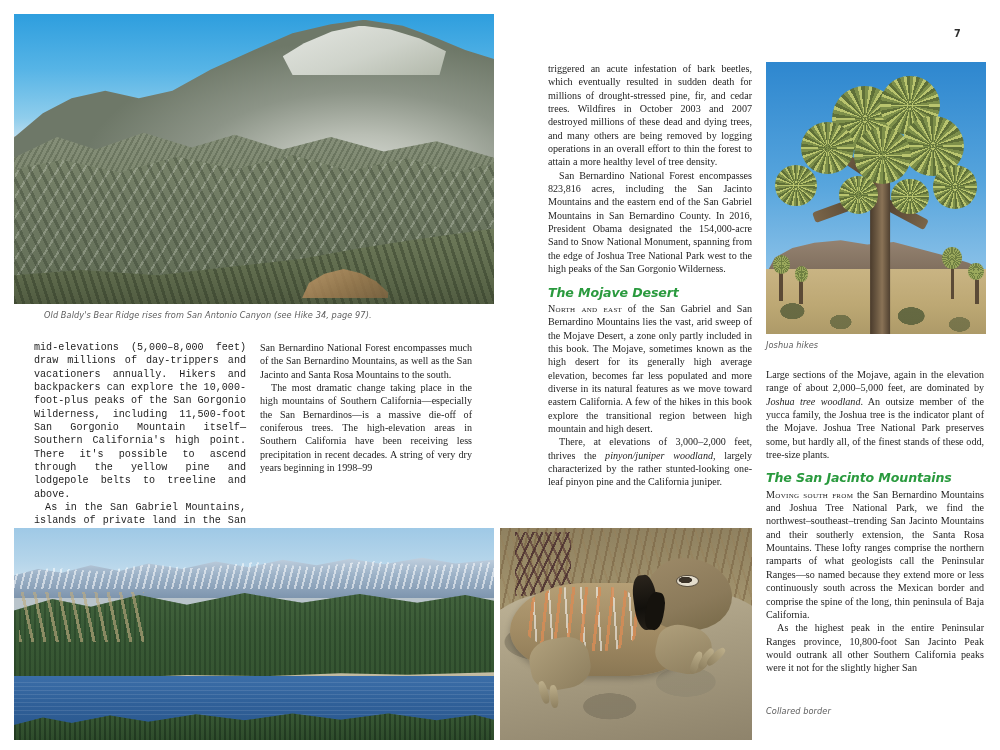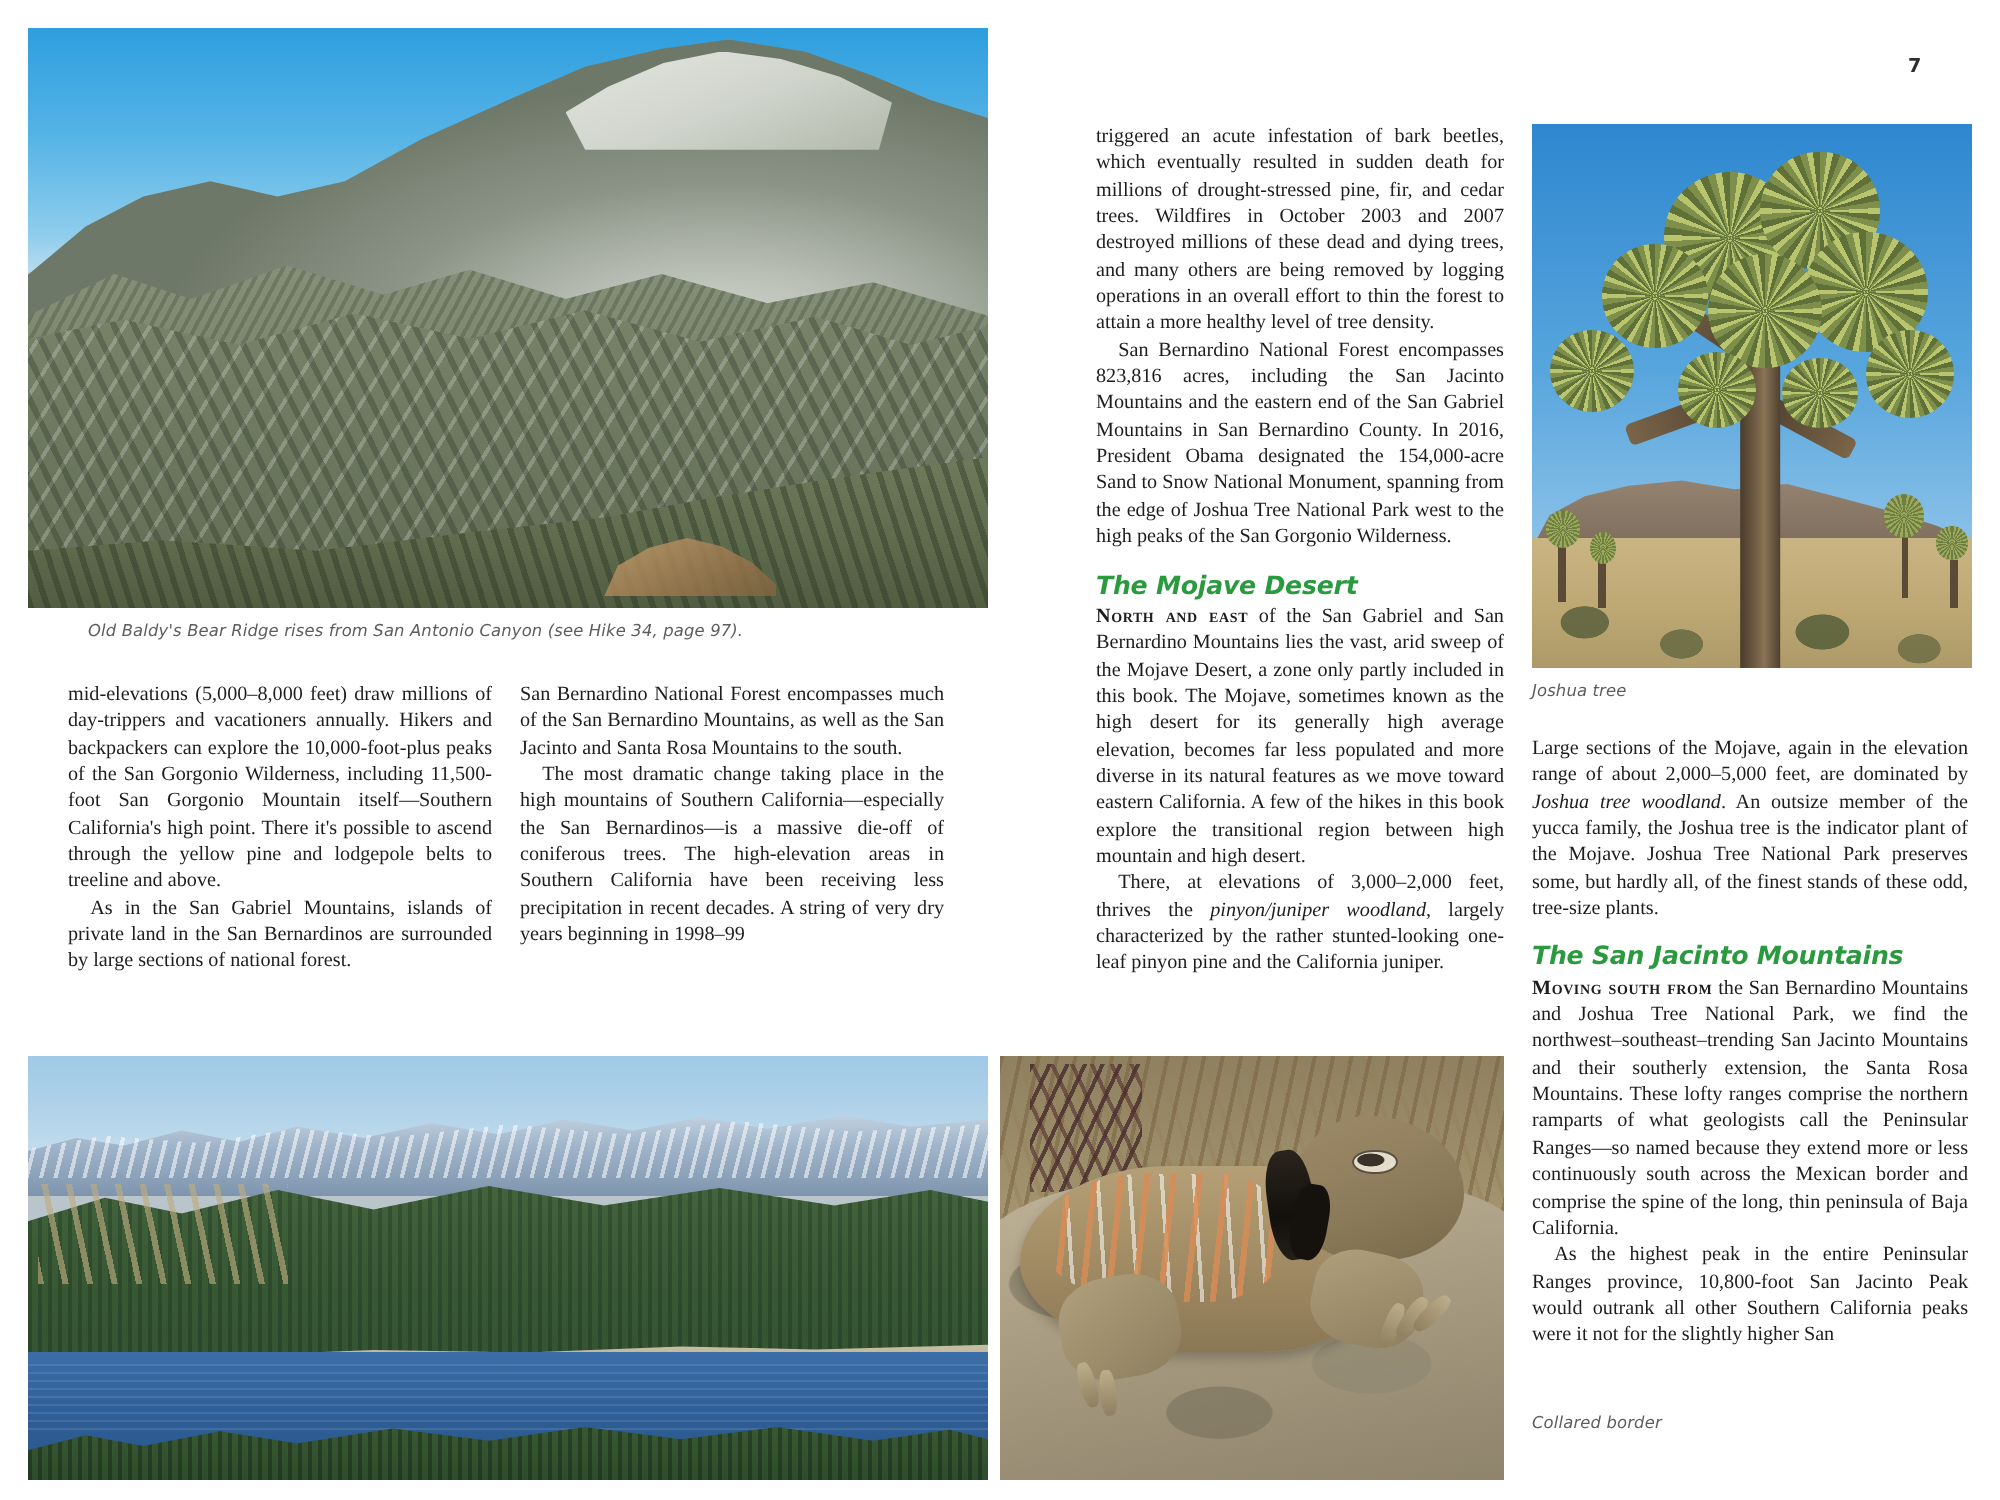--- a/index.html
+++ b/index.html
@@ -295,38 +295,38 @@
     line-height: 13.35px;
     color: #1d1d1d;
     text-align: justify;
     text-justify: inter-word;
     hyphens: none;
   }
   .col p { margin: 0; }
   .col p + p { text-indent: 1.1em; }
 
   
-  .c-l1 { left: 34px;  top: 341px; width: 212px; }
+  .c-l1 { left: 34px;  top: 341px; width: 212px; font-family: Liberation Mono, monospace; }
   .c-l2 { left: 260px; top: 341px; width: 212px; }
   
   .c-r1 { left: 548px; top: 62px;  width: 204px; }
   .c-r2 { left: 766px; top: 368px; width: 218px; }
 
   .subhead {
     font-family: "DejaVu Sans", sans-serif;
     font-weight: bold;
     font-style: italic;
     font-size: 12.6px;
     color: #2a9a3e;
     margin: 10px 0 3px 0;
     letter-spacing: -0.01em;
     text-align: left;
   }
   .subhead:first-child { margin-top: 0; }
-  .smallcaps { font-variant: small-caps; letter-spacing: .03em; font-weight: bold; }
+  .smallcaps { font-variant: small-caps; letter-spacing: .03em; }
   .ital { font-style: italic; }
 </style>
 </head>
 <body>
 
 <div class="spread">
 
   <div class="photo ph-baldy">
     <div class="sky"></div>
     <div class="ridge-far"></div>
@@ -393,21 +393,21 @@
     <div class="tuft t9"></div>
     <div class="mstem ms1"></div>
     <div class="mstem ms2"></div>
     <div class="mstem ms3"></div>
     <div class="mstem ms4"></div>
     <div class="mini m1"></div>
     <div class="mini m2"></div>
     <div class="mini m3"></div>
     <div class="mini m4"></div>
   </div>
-  <div class="caption cap-joshua">Joshua tree</div>
+  <div class="caption cap-joshua">Joshua hikes</div>
 
   <div class="col c-r2">
     <p><span>Large sections of the Mojave, again in the elevation range of about 2,000–5,000 feet, are dominated by </span><span class="ital">Joshua tree woodland</span><span>. An outsize member of the yucca family, the Joshua tree is the indicator plant of the Mojave. Joshua Tree National Park preserves some, but hardly all, of the finest stands of these odd, tree-size plants.</span></p>
     <div class="subhead">The San Jacinto Mountains</div>
     <p><span class="smallcaps">Moving south from</span><span> the San Bernardino Mountains and Joshua Tree National Park, we find the northwest–southeast–trending San Jacinto Mountains and their southerly extension, the Santa Rosa Mountains. These lofty ranges comprise the northern ramparts of what geologists call the Peninsular Ranges—so named because they extend more or less continuously south across the Mexican border and comprise the spine of the long, thin peninsula of Baja California.</span></p>
     <p>As the highest peak in the entire Peninsular Ranges province, 10,800-foot San Jacinto Peak would outrank all other Southern California peaks were it not for the slightly higher San</p>
   </div>
 
   <div class="photo ph-lizard">
     <div class="bg"></div>

